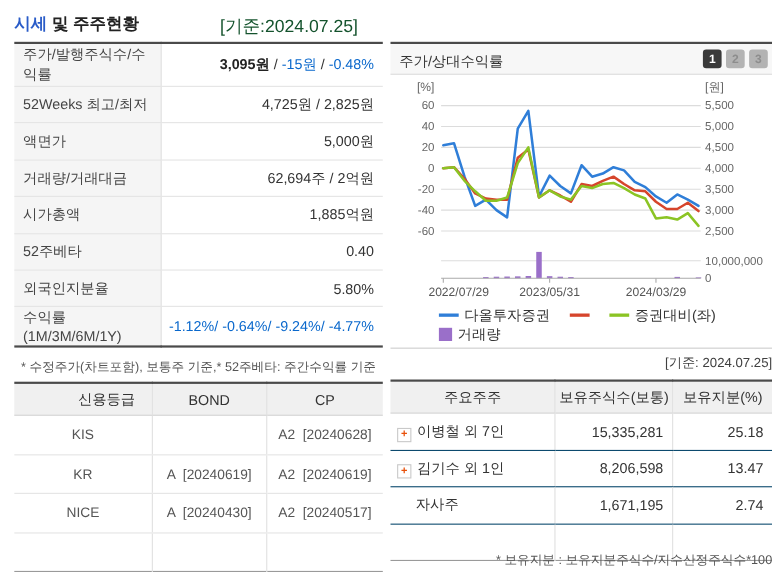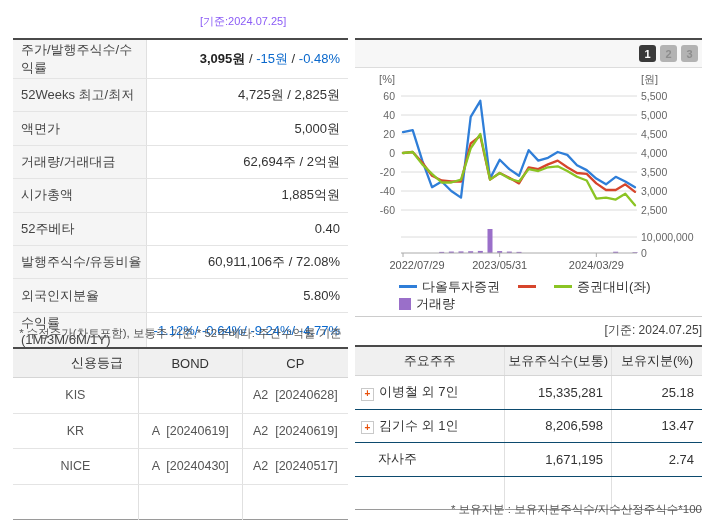--- a/index.html
+++ b/index.html
@@ -2,21 +2,21 @@
 <html><head>
 <meta charset="utf-8">
 <style>
   html,body{margin:0;padding:0;background:#fff;}
   body{font-family:"Liberation Sans","DejaVu Sans",sans-serif;color:#333;}
   #page{position:relative;width:702px;height:525px;background:#fff;overflow:hidden;}
 
   
   .page-title{position:absolute;left:13px;top:12px;font-size:15px;font-weight:bold;color:#222;}
   .page-title .hl{color:#2a5cc8;}
-  .title-date{position:absolute;left:200px;top:14px;font-size:11px;color:#8b5cf6;font-weight:normal;}
+  .title-date{position:absolute;left:200px;top:14px;font-size:16px;color:#14532d;font-weight:normal;}
 
   
   .left-panel{position:absolute;left:13px;top:0;width:335px;}
   table{border-collapse:collapse;}
   .quote-table{position:absolute;top:38px;left:0;width:335px;border-top:2px solid #4a4a4a;border-bottom:2px solid #4a4a4a;}
   .quote-table td{height:30.4px;font-size:13px;border-bottom:1px solid #e4e4e4;}
   .quote-table tr:last-child td{border-bottom:none;}
   .quote-table td.lbl{width:124px;background:#f5f5f5;border-right:1px solid #e0e0e0;padding-left:8px;color:#444;}
   .quote-table td.val{text-align:right;padding-right:8px;color:#333;white-space:pre;}
   .quote-table .strong{font-weight:bold;color:#222;}
@@ -64,20 +64,21 @@
   .expand-box{display:inline-flex;width:11px;height:11px;border:1px solid #c9c9c9;background:#fff;
     align-items:center;justify-content:center;font-size:10px;font-weight:bold;color:#e8500a;
     vertical-align:-1px;margin-right:5px;cursor:pointer;line-height:1;}
   .holders-footnote{position:absolute;top:502px;left:0;width:347px;text-align:right;font-size:11.5px;color:#555;}
 </style>
 </head>
 <body>
 
 <div id="page">
 
+  <div class="page-title"><span class="hl">시세</span><span> 및 주주현황</span></div>
   <div class="title-date">[기준:2024.07.25]</div>
 
   <div class="left-panel">
     <table class="quote-table">
       <tbody id="quote-body">
           <tr>
             <td class="lbl">주가/발행주식수/수익률</td>
             <td class="val"><span class="strong">3,095원</span><span> / </span><span class="blue">-15원</span><span> / </span><span class="blue">-0.48%</span></td>
           </tr>
           <tr>
@@ -92,24 +93,20 @@
             <td class="lbl">거래량/거래대금</td>
             <td class="val"><span>62,694주 / 2억원</span></td>
           </tr>
           <tr>
             <td class="lbl">시가총액</td>
             <td class="val"><span>1,885억원</span></td>
           </tr>
           <tr>
             <td class="lbl">52주베타</td>
             <td class="val"><span>0.40</span></td>
-          </tr>
-          <tr>
-            <td class="lbl">발행주식수/유동비율</td>
-            <td class="val"><span>60,911,106주 / 72.08%</span></td>
           </tr>
           <tr>
             <td class="lbl">외국인지분율</td>
             <td class="val"><span>5.80%</span></td>
           </tr>
           <tr>
             <td class="lbl">수익률 (1M/3M/6M/1Y)</td>
             <td class="val"><span class="blue">-1.12%/ -0.64%/ -9.24%/ -4.77%</span></td>
           </tr>
         </tbody>
@@ -144,20 +141,21 @@
             <td></td>
             <td></td>
             <td></td>
           </tr>
         </tbody>
     </table>
   </div>
 
   <div class="right-panel">
     <div class="chart-header">
+      <span class="chart-title">주가/상대수익률</span>
       <span class="hdr-buttons" id="hdr-buttons">
           <span class="hdr-btn active">1</span>
           <span class="hdr-btn">2</span>
           <span class="hdr-btn">3</span>
         </span>
     </div>
 
     <div class="chart-box">
       <svg id="chart-svg" width="347" height="208">
           <text x="40" y="13" text-anchor="end" font-size="11" fill="#666">[%]</text>

